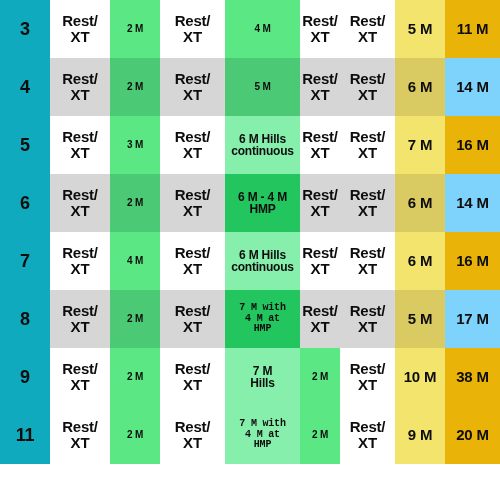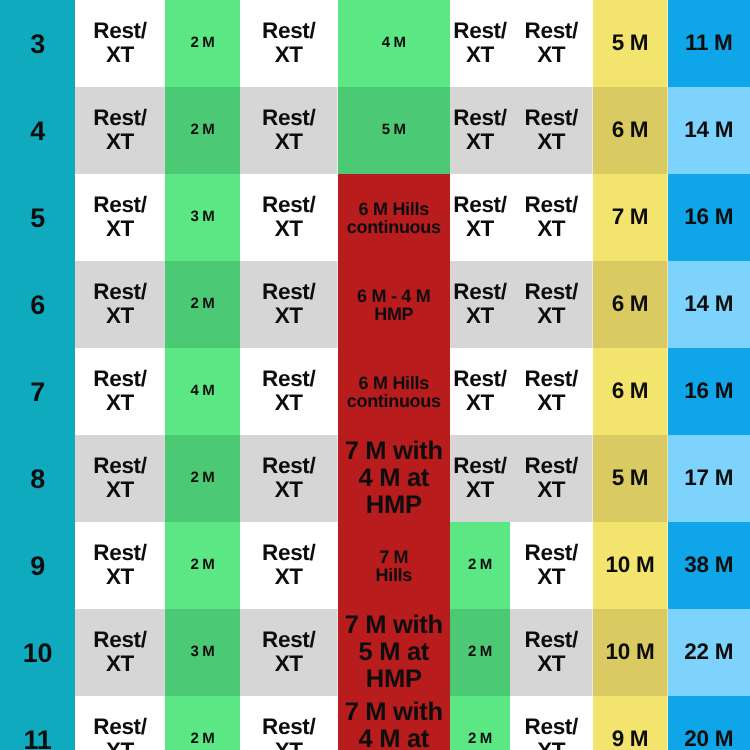--- a/index.html
+++ b/index.html
@@ -51,34 +51,34 @@
   .col-fri { width: 40px; }
   .col-sat { width: 55px; }
   .col-sun { width: 50px; }
   .col-tot { width: 55px; }
 
   
   
   td.t-rest        { background: #ffffff; font-size: 15px; }
   tr.alt td.t-rest { background: #d6d6d6; }
 
-  td.t-total        { background: #0ea5e9; font-size: 15px; }
+  td.t-total        { background: #eab308; font-size: 15px; }
   tr.alt td.t-total { background: #7dd3fc; }
 
   td.t-green        { background: #5BE884; font-size: 10px; }
   tr.alt td.t-green { background: #4CC974; }
 
   td.t-yellow        { background: #F2E46D; font-size: 15px; }
   tr.alt td.t-yellow { background: #D9CA62; }
 
-  td.t-orange        { background: #b91c1c; font-size: 12px; }
-  tr.alt td.t-orange { background: #b91c1c; }
+  td.t-orange        { background: #86efac; font-size: 12px; }
+  tr.alt td.t-orange { background: #22c55e; }
 
   
-  td.t-orange.small  { font-size: 17px; }
+  td.t-orange.small  { font-size: 10px; font-family: Liberation Mono, monospace; }
 </style>
 </head>
 <body>
 
 <table id="plan-table">
   <colgroup>
     <col class="col-week">
     <col class="col-mon">
     <col class="col-tue">
     <col class="col-wed">
@@ -159,31 +159,20 @@
         <td class="week-cell">9</td>
         <td class="t-rest">Rest/<br>XT</td>
         <td class="t-green">2 M</td>
         <td class="t-rest">Rest/<br>XT</td>
         <td class="t-orange">7 M<br>Hills</td>
         <td class="t-green">2 M</td>
         <td class="t-rest">Rest/<br>XT</td>
         <td class="t-yellow">10 M</td>
         <td class="t-total">38 M</td>
       </tr>
-      <tr class="alt">
-        <td class="week-cell">10</td>
-        <td class="t-rest">Rest/<br>XT</td>
-        <td class="t-green">3 M</td>
-        <td class="t-rest">Rest/<br>XT</td>
-        <td class="t-orange small">7 M with<br>5 M at<br>HMP</td>
-        <td class="t-green">2 M</td>
-        <td class="t-rest">Rest/<br>XT</td>
-        <td class="t-yellow">10 M</td>
-        <td class="t-total">22 M</td>
-      </tr>
       <tr>
         <td class="week-cell">11</td>
         <td class="t-rest">Rest/<br>XT</td>
         <td class="t-green">2 M</td>
         <td class="t-rest">Rest/<br>XT</td>
         <td class="t-orange small">7 M with<br>4 M at<br>HMP</td>
         <td class="t-green">2 M</td>
         <td class="t-rest">Rest/<br>XT</td>
         <td class="t-yellow">9 M</td>
         <td class="t-total">20 M</td>

